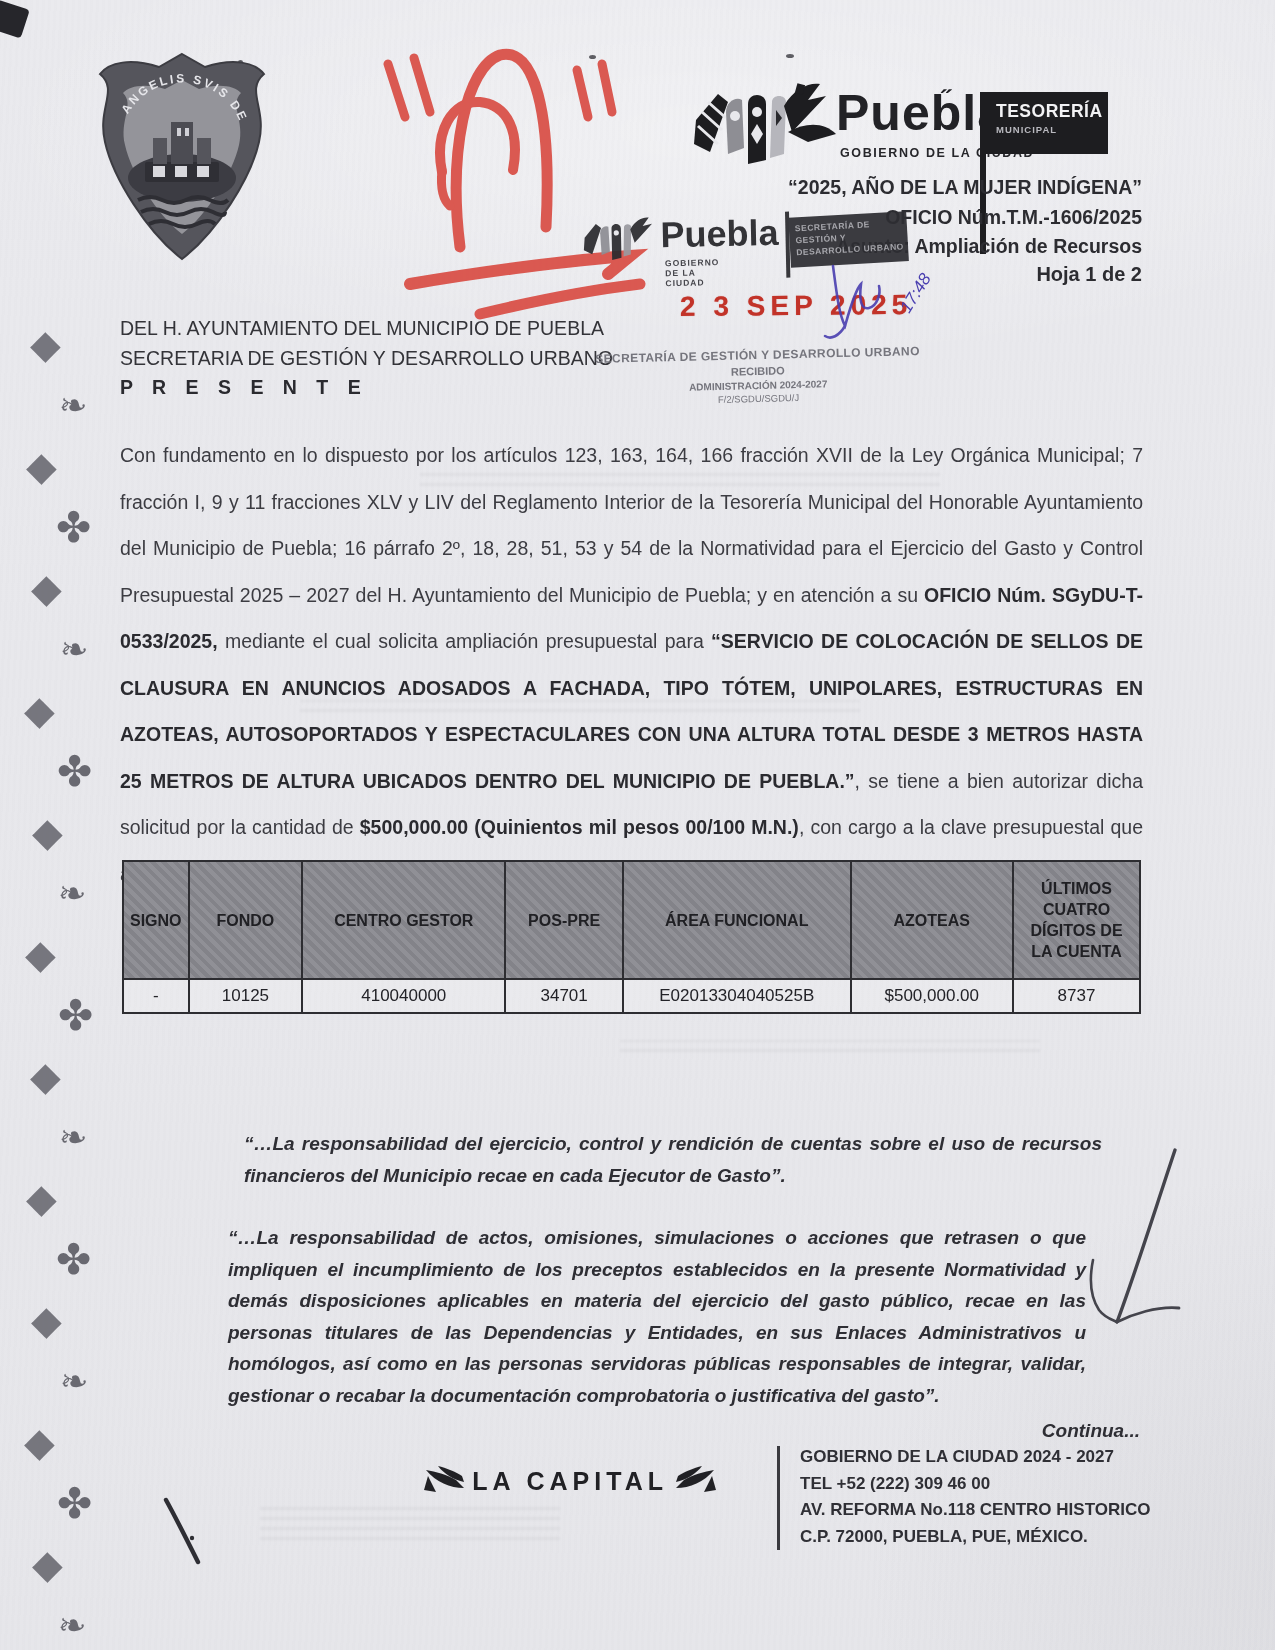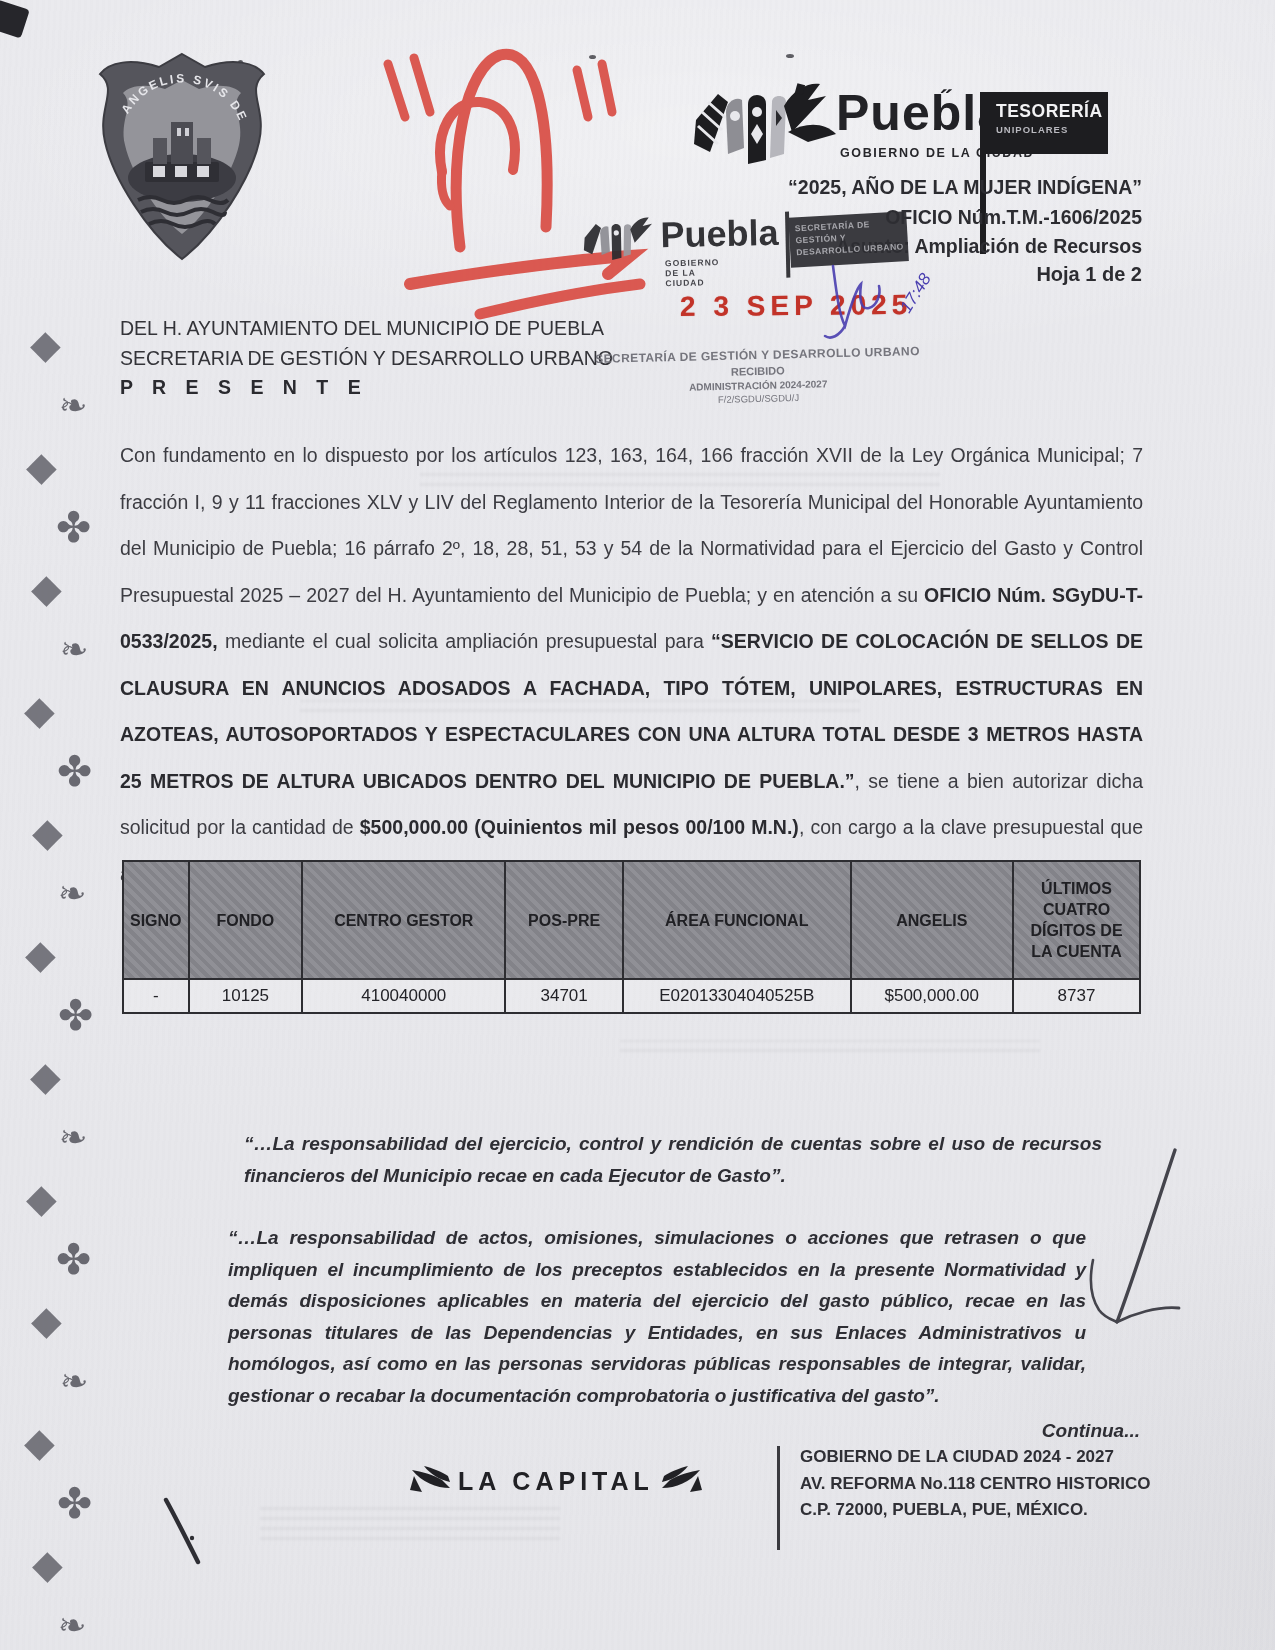--- a/index.html
+++ b/index.html
@@ -98,21 +98,21 @@
   .q1{left:244px;top:1128px;width:858px;}
   .q2{left:228px;top:1222px;width:858px;}
 
   .check-pen{left:1075px;top:1130px;}
   .continua{right:135px;top:1420px;font-size:19px;font-weight:bold;font-style:italic;color:#2e2e34;}
 
   .slash-pen{left:148px;top:1490px;}
 
   
   .capital{left:408px;top:1462px;width:310px;text-align:center;color:#212125;}
-  .capital .row1{display:flex;align-items:center;justify-content:flex-start;gap:6px;}
+  .capital .row1{display:flex;align-items:center;justify-content:flex-end;gap:6px;}
   .capital .top-word{font-size:25px;font-weight:bold;letter-spacing:5px;}
   .capital .bottom-word{font-size:45px;font-weight:bold;letter-spacing:2px;margin-top:-4px;}
   .fdivider{left:777px;top:1446px;width:3px;height:104px;background:#3a3a3f;}
   .address{left:800px;top:1444px;font-size:17px;font-weight:bold;line-height:26.5px;color:#2f2f35;}
 
   .ghost{position:absolute;pointer-events:none;opacity:.055;filter:blur(1px);
     background:repeating-linear-gradient(0deg,#55555c 0 3px, transparent 3px 10px);}
 </style>
 </head>
 <body>
@@ -213,21 +213,21 @@
         <rect x="108" y="2" width="8" height="10" fill="#1d1d20" transform="rotate(15 112 7)"></rect>
       </g>
     </svg>
   </div>
   <div class="abs wordmark">Puebla</div>
   <div class="abs wordmark-umlaut">˝</div>
   <div class="abs brand-tagline">GOBIERNO DE LA CIUDAD</div>
   <div class="abs division-bar"></div>
   <div class="abs division-box">
     <div class="t1">TESORERÍA</div>
-    <div class="t2">UNIPOLARES</div>
+    <div class="t2">MUNICIPAL</div>
   </div>
 
   <div class="abs hdr-right year-legend">“2025, AÑO DE LA MUJER INDÍGENA”</div>
   <div class="abs hdr-right oficio">OFICIO Núm.T.M.-1606/2025</div>
   <div class="abs hdr-right asunto">Asunto: Ampliación de Recursos</div>
   <div class="abs hdr-right hoja">Hoja 1 de 2</div>
 
   <div class="abs stamp2">
     <div class="icon2">
       <svg width="150" height="92" viewBox="0 0 150 92">
@@ -290,21 +290,21 @@
         <col style="width:16%">
         <col style="width:12.5%">
     </colgroup>
     <tbody>
         <tr>
       <th>SIGNO</th>
       <th>FONDO</th>
       <th>CENTRO GESTOR</th>
       <th>POS-PRE</th>
       <th>ÁREA FUNCIONAL</th>
-      <th>ANGELIS</th>
+      <th>AZOTEAS</th>
       <th>ÚLTIMOS CUATRO DÍGITOS DE LA CUENTA</th>
     </tr>
     <tr>
       <td>-</td>
       <td>10125</td>
       <td>410040000</td>
       <td>34701</td>
       <td>E02013304040525B</td>
       <td>$500,000.00</td>
       <td>8737</td>
@@ -355,16 +355,17 @@
             <path d="M6 14 L14 30 L2 28 Z"></path>
           </g>
         </svg>
       </span>
     </div>
   </div>
 
   <div class="abs fdivider"></div>
   <div class="abs address">
     <div>GOBIERNO DE LA CIUDAD 2024 - 2027</div>
+    <div>TEL +52 (222) 309 46 00</div>
     <div>AV. REFORMA No.118 CENTRO HISTORICO</div>
     <div>C.P. 72000, PUEBLA, PUE, MÉXICO.</div>
   </div>
 </div>
 
 </body></html>

